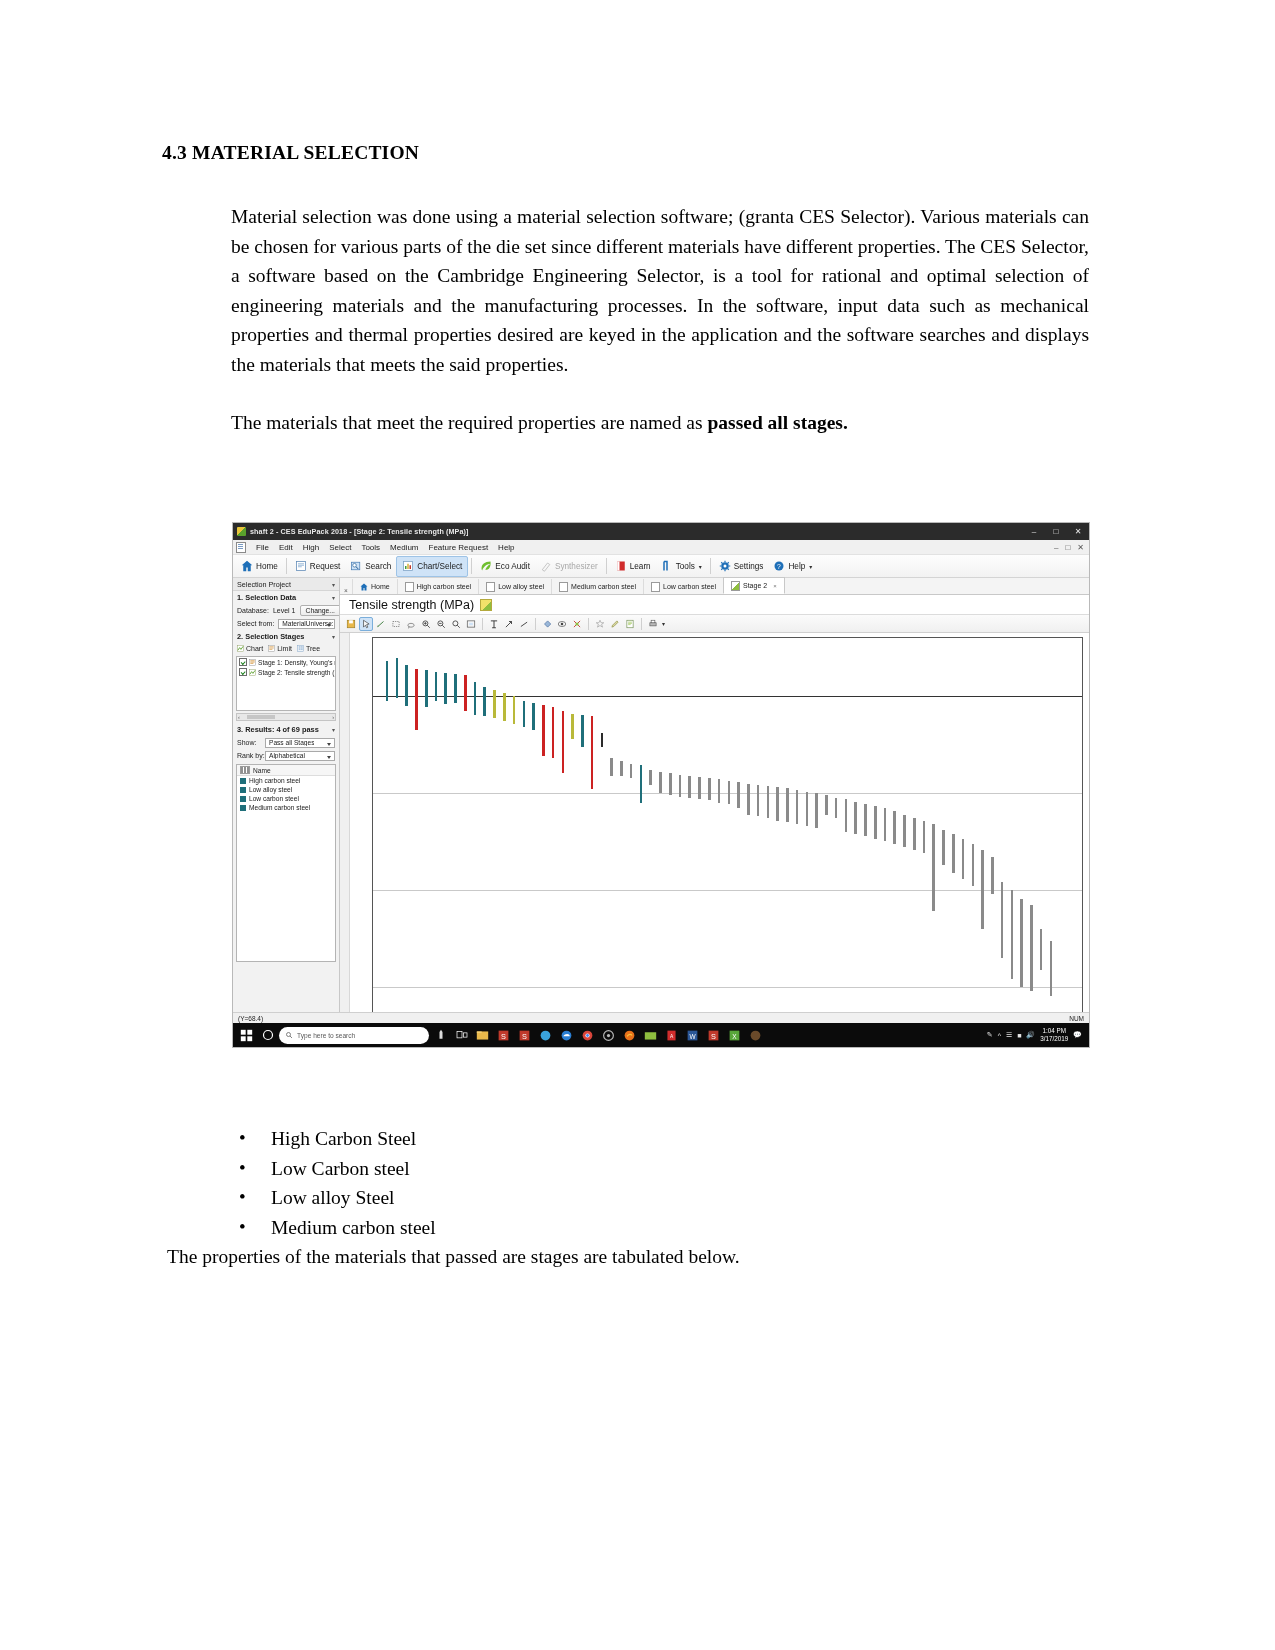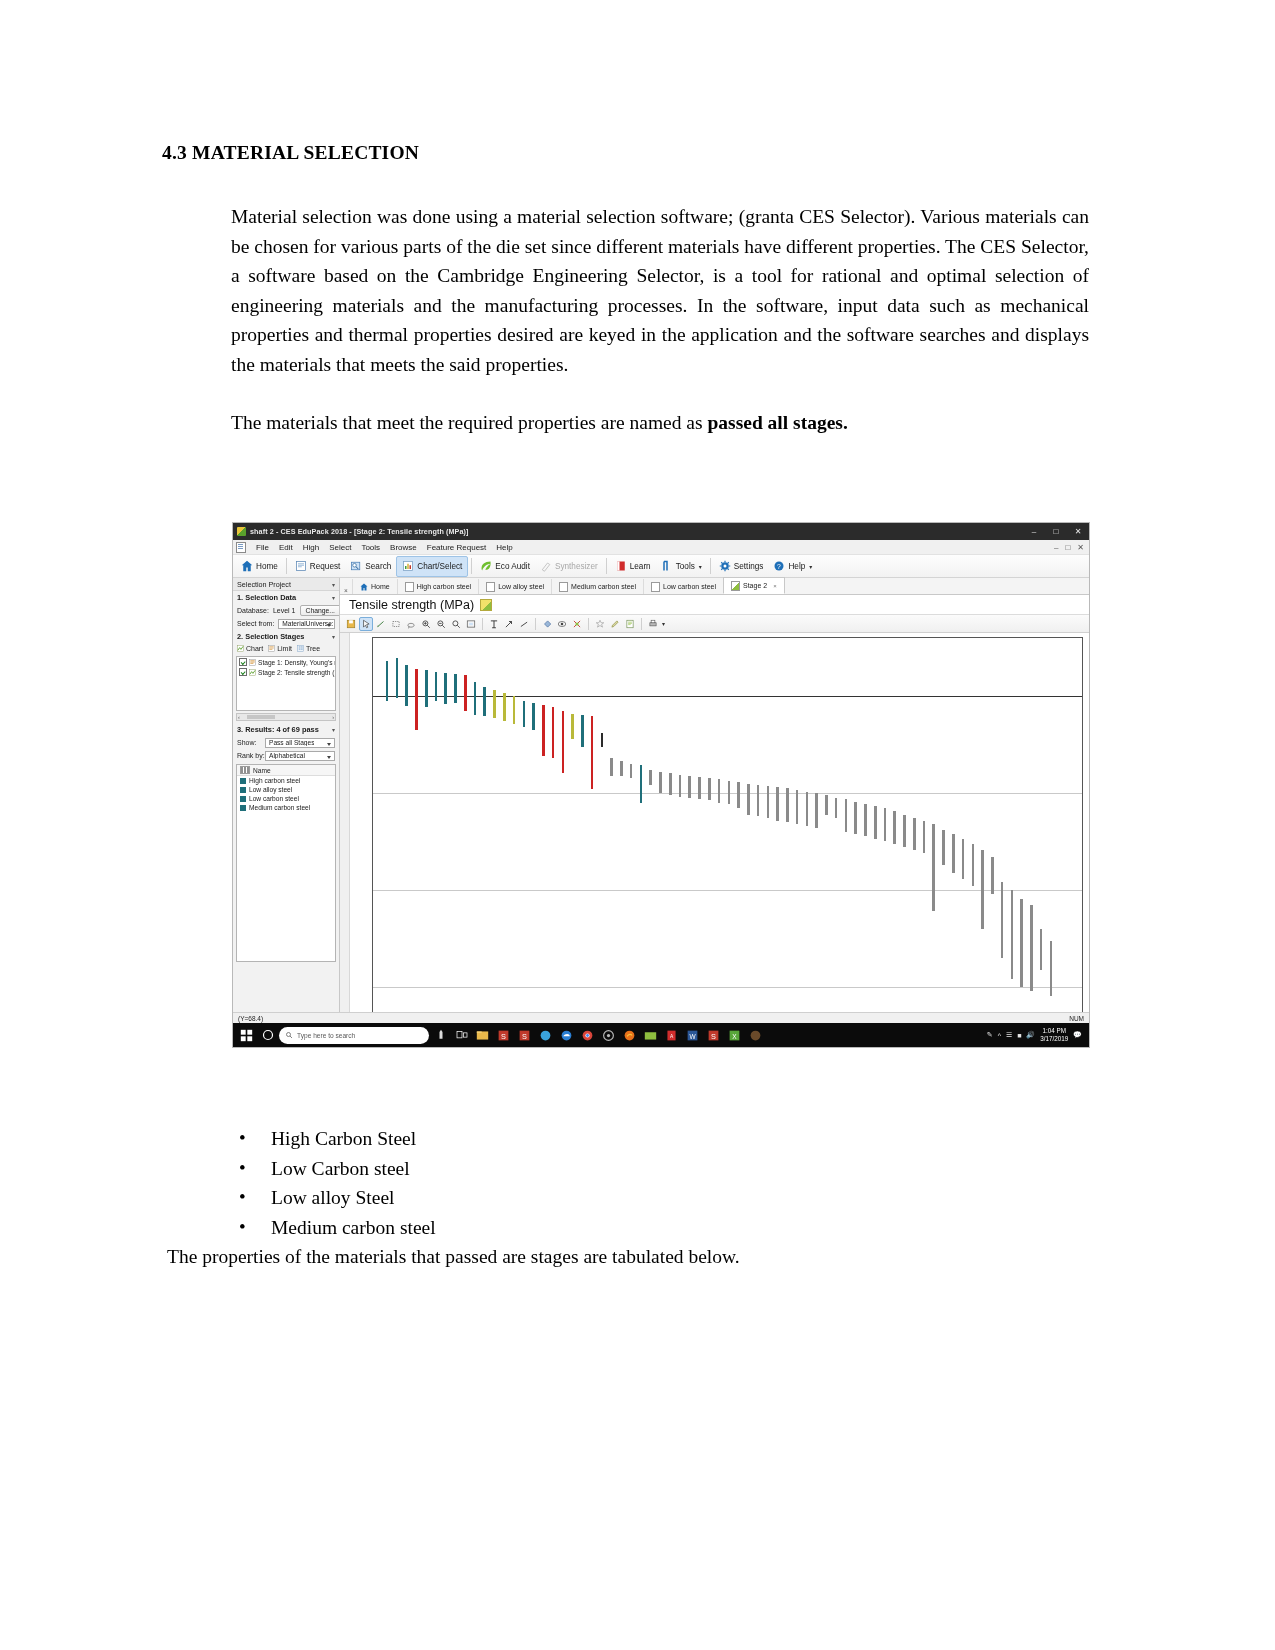--- a/index.html
+++ b/index.html
@@ -284,21 +284,21 @@
       </div>
     </div>
 
     <div class="menubar">
       <div class="menu-doc-ico"></div>
       <div class="menuitem">File</div>
       <div class="menuitem">Edit</div>
       <div class="menuitem">High</div>
       <div class="menuitem">Select</div>
       <div class="menuitem">Tools</div>
-      <div class="menuitem">Browse</div>
+      <div class="menuitem">Medium</div>
       <div class="menuitem">Feature Request</div>
       <div class="menuitem">Help</div>
       <div class="menubar-right">
         <span>–</span>
         <span>□</span>
         <span>✕</span>
       </div>
     </div>
 
     <div class="ribbon">

